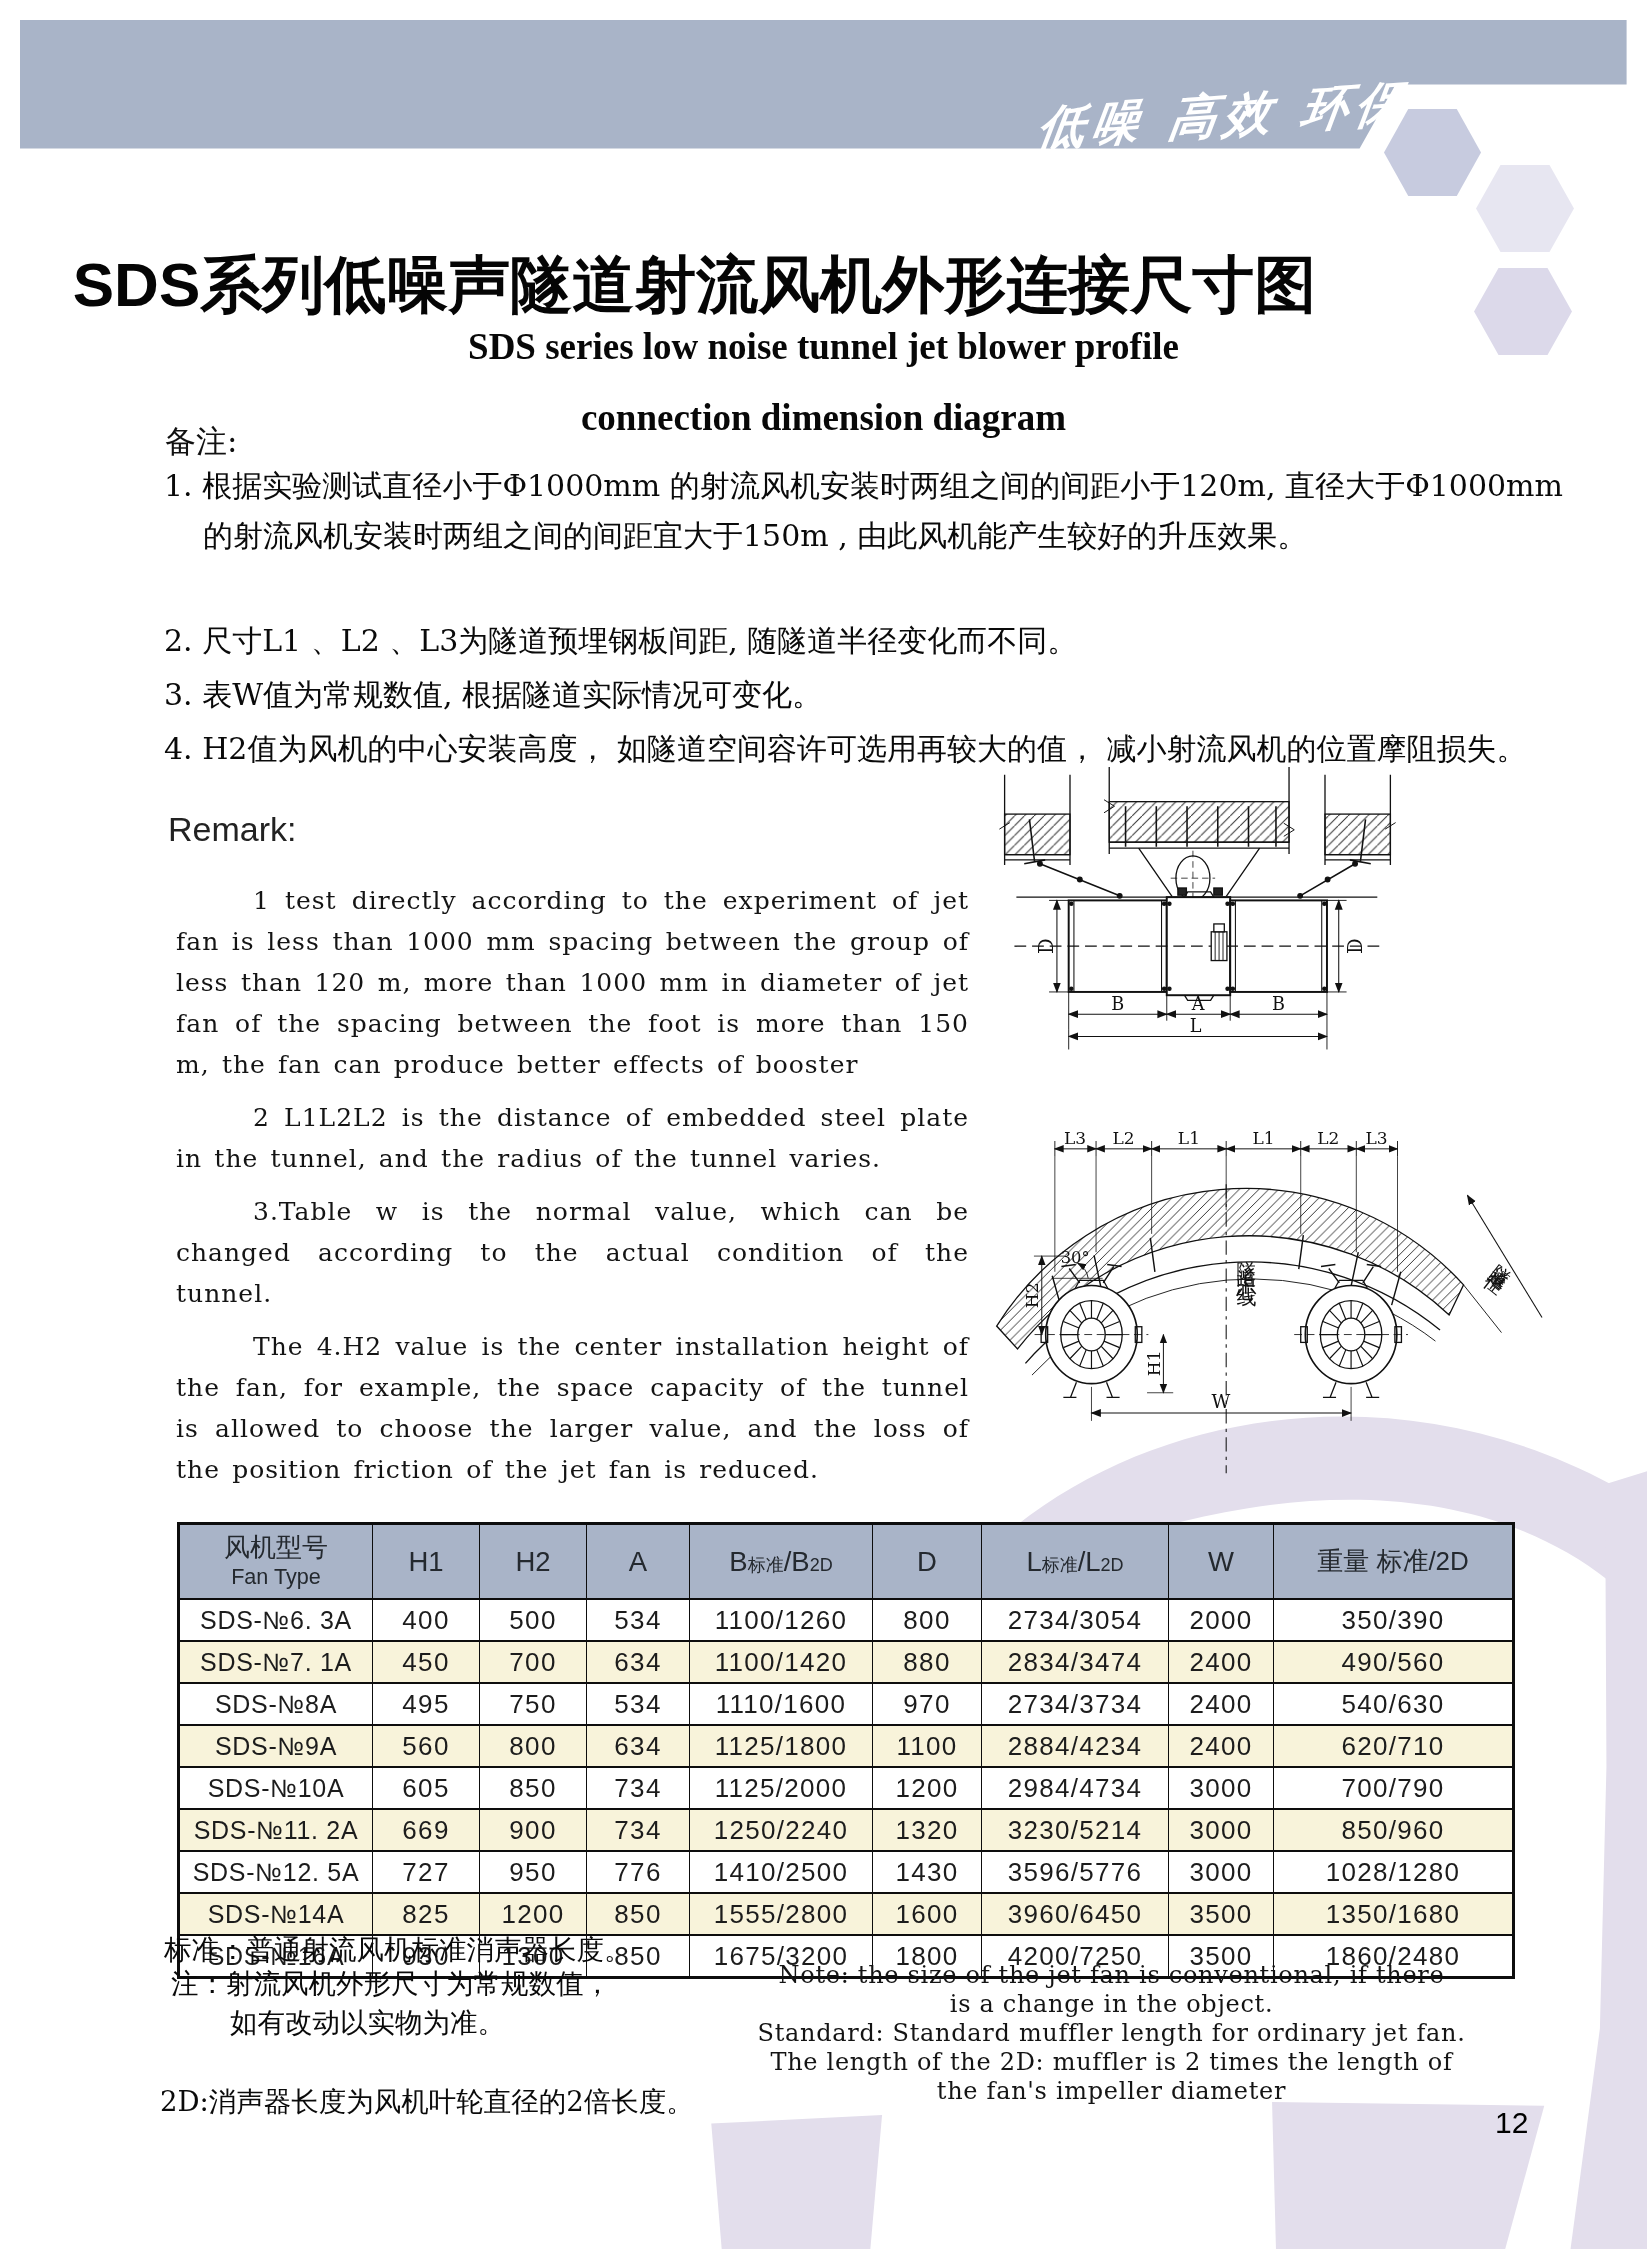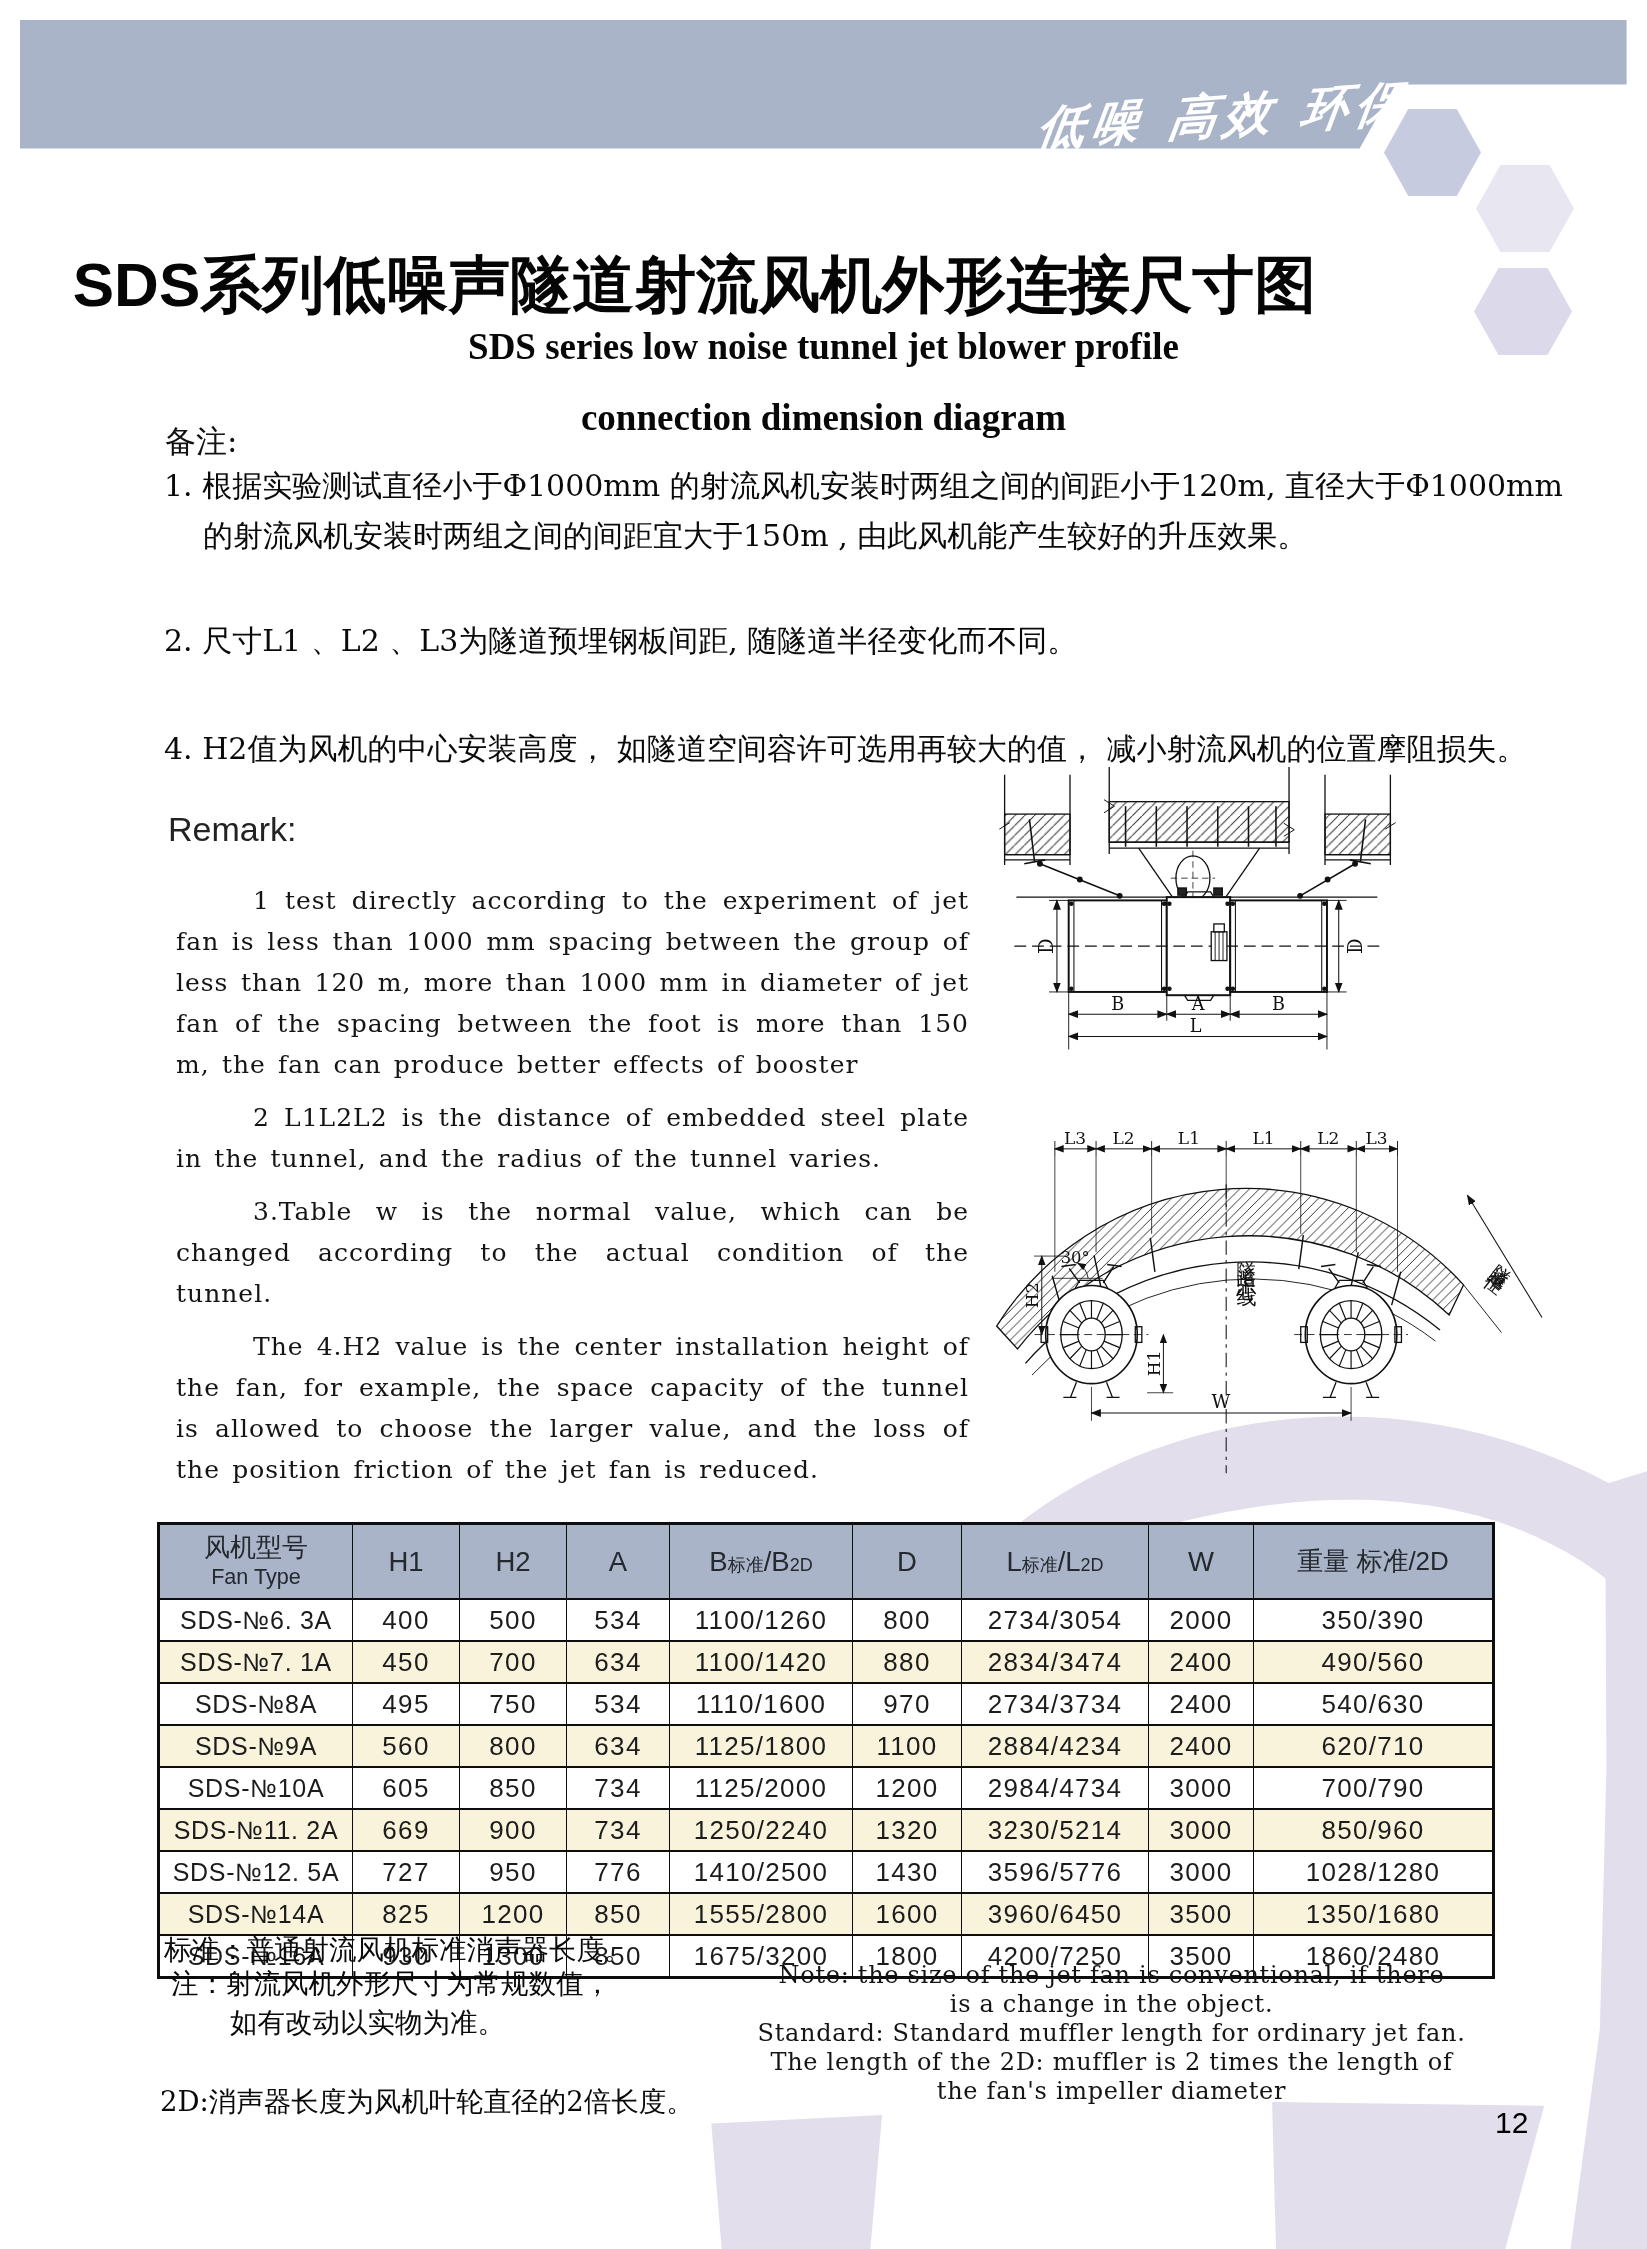--- a/index.html
+++ b/index.html
@@ -28,21 +28,21 @@
   .note-item{left:164px;width:1360px;font-size:30px;line-height:50px;text-align:justify;
              font-family:"DejaVu Serif",serif;padding-left:39px;text-indent:-39px;color:#0a0a0a;}
   #note1{top:461px;} #note2{top:616px;} #note3{top:670px;} #note4{top:724px;}
   
   #remark-label{left:168px;top:810px;font-size:34px;font-family:"Liberation Sans",sans-serif;color:#222;}
   #remark-body{left:164px;top:868px;width:817px;}
   .rp{font-size:25px;line-height:41px;margin:12px;text-align:justify;text-indent:77px;
       font-family:"DejaVu Serif",serif;letter-spacing:1px;word-spacing:3.3px;color:#141414;}
   
   #spec-table{left:157px;top:1522px;}
-  table{border-collapse:collapse;table-layout:fixed;width:1335px;background:#fff;}
+  table{border-collapse:collapse;table-layout:fixed;width:1335px;background:#fff;margin-left:20px;}
   th,td{border-left:1.6px solid #0d0d0d;border-right:1.6px solid #0d0d0d;
         border-top:2.6px solid #0d0d0d;border-bottom:2.6px solid #0d0d0d;
         text-align:center;vertical-align:middle;padding:0;overflow:hidden;}
   table{border:3.3px solid #0d0d0d;}
   thead th{background:#a9b4c8;height:73px;font-weight:normal;color:#24292f;}
   tbody td{height:40px;font-size:26px;letter-spacing:1.3px;color:#1c1c1c;
            font-family:"Liberation Sans",sans-serif;}
   tbody tr.cream td{background:#f8f3da;}
   tbody tr.plain td{background:#ffffff;}
   td.type-cell{font-size:25px;letter-spacing:0.7px;}
@@ -83,20 +83,21 @@
   <div id="hex2" class="abs hex"></div>
   <div id="hex3" class="abs hex"></div>
 
   <div id="title-zh" class="abs">SDS系列低噪声隧道射流风机外形连接尺寸图</div>
   <div id="title-en1" class="abs title-en">SDS series low noise tunnel jet blower profile</div>
   <div id="title-en2" class="abs title-en">connection dimension diagram</div>
 
   <div id="notes-label" class="abs">备注:</div>
   <div id="note1" class="abs note-item">1. 根据实验测试直径小于Φ1000mm 的射流风机安装时两组之间的间距小于120m, 直径大于Φ1000mm的射流风机安装时两组之间的间距宜大于150m , 由此风机能产生较好的升压效果。</div>
   <div id="note2" class="abs note-item">2. 尺寸L1 、L2 、L3为隧道预埋钢板间距, 随隧道半径变化而不同。</div>
+  <div id="note3" class="abs note-item">3. 表W值为常规数值, 根据隧道实际情况可变化。</div>
   <div id="note4" class="abs note-item">4. H2值为风机的中心安装高度， 如隧道空间容许可选用再较大的值， 减小射流风机的位置摩阻损失。</div>
 
   <div id="remark-label" class="abs">Remark:</div>
   <div id="remark-body" class="abs">
     <p class="rp">1 test directly according to the experiment of jet fan is less than 1000 mm spacing between the group of less than 120 m, more than 1000 mm in diameter of jet fan of the spacing between the foot is more than 150 m, the fan can produce better effects of booster</p>
     <p class="rp">2 L1L2L2 is the distance of embedded steel plate in the tunnel, and the radius of the tunnel varies.</p>
     <p class="rp">3.Table w is the normal value, which can be changed according to the actual condition of the tunnel.</p>
     <p class="rp">The 4.H2 value is the center installation height of the fan, for example, the space capacity of the tunnel is allowed to choose the larger value, and the loss of the position friction of the jet fan is reduced.</p>
   </div>
 

